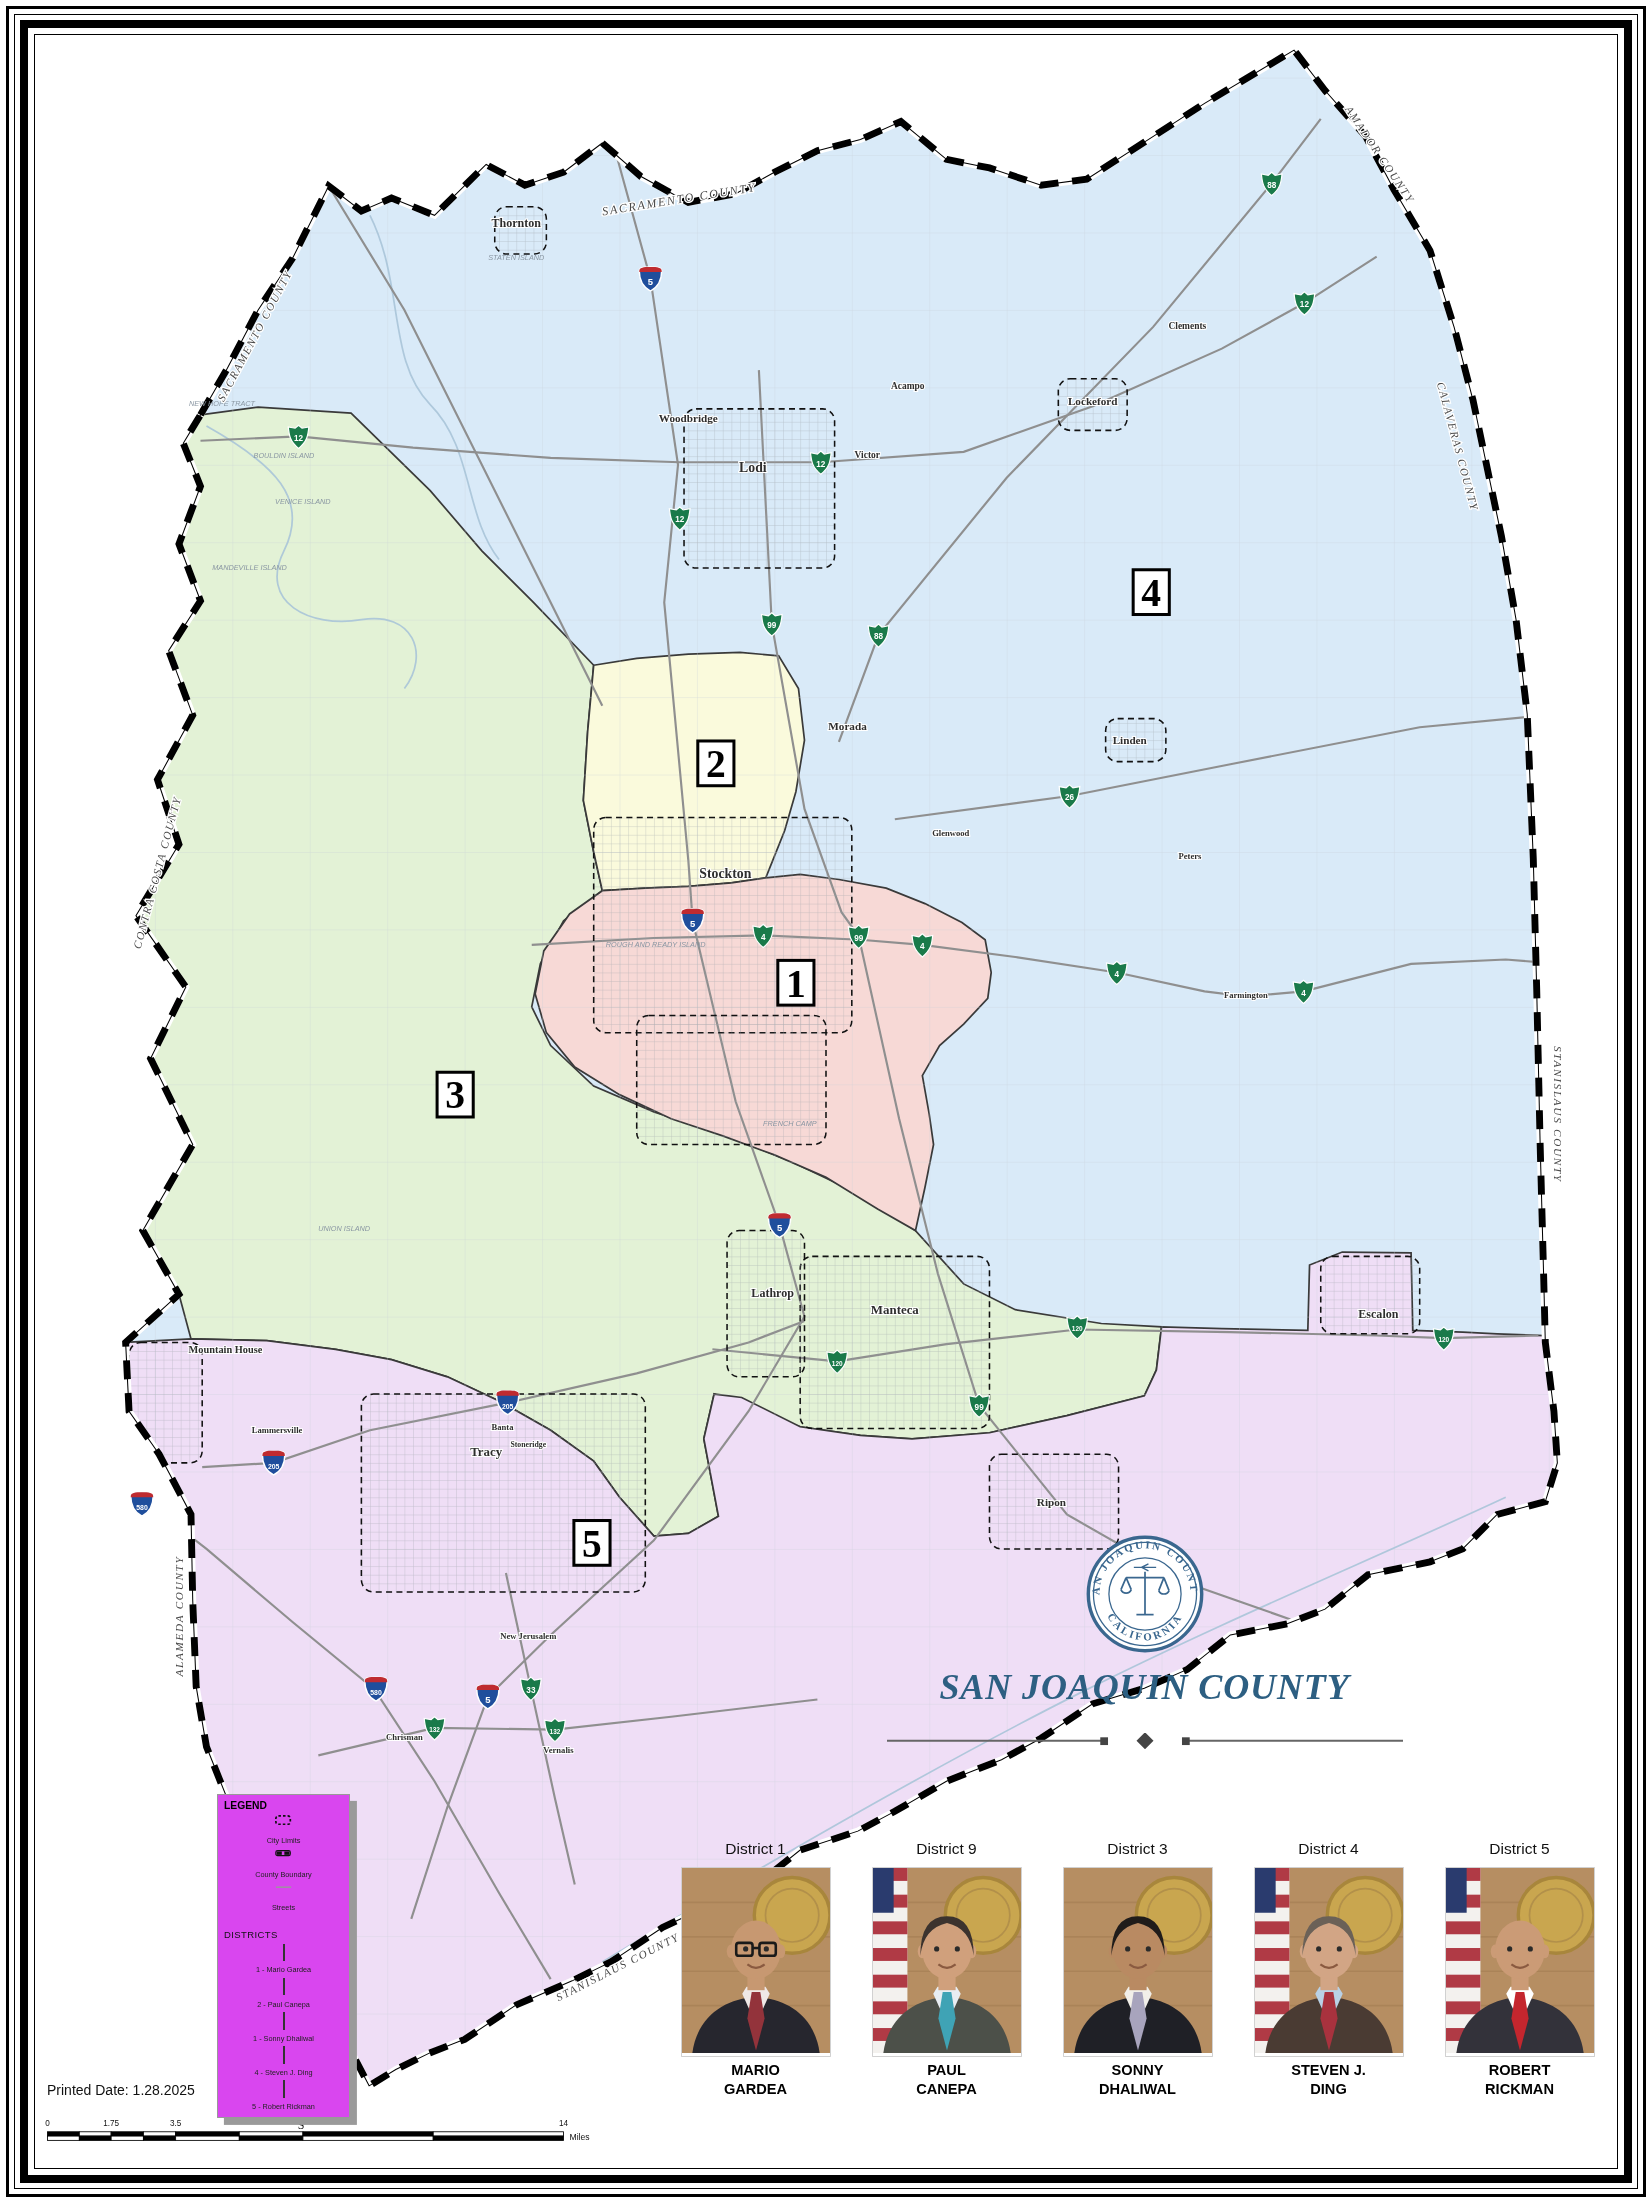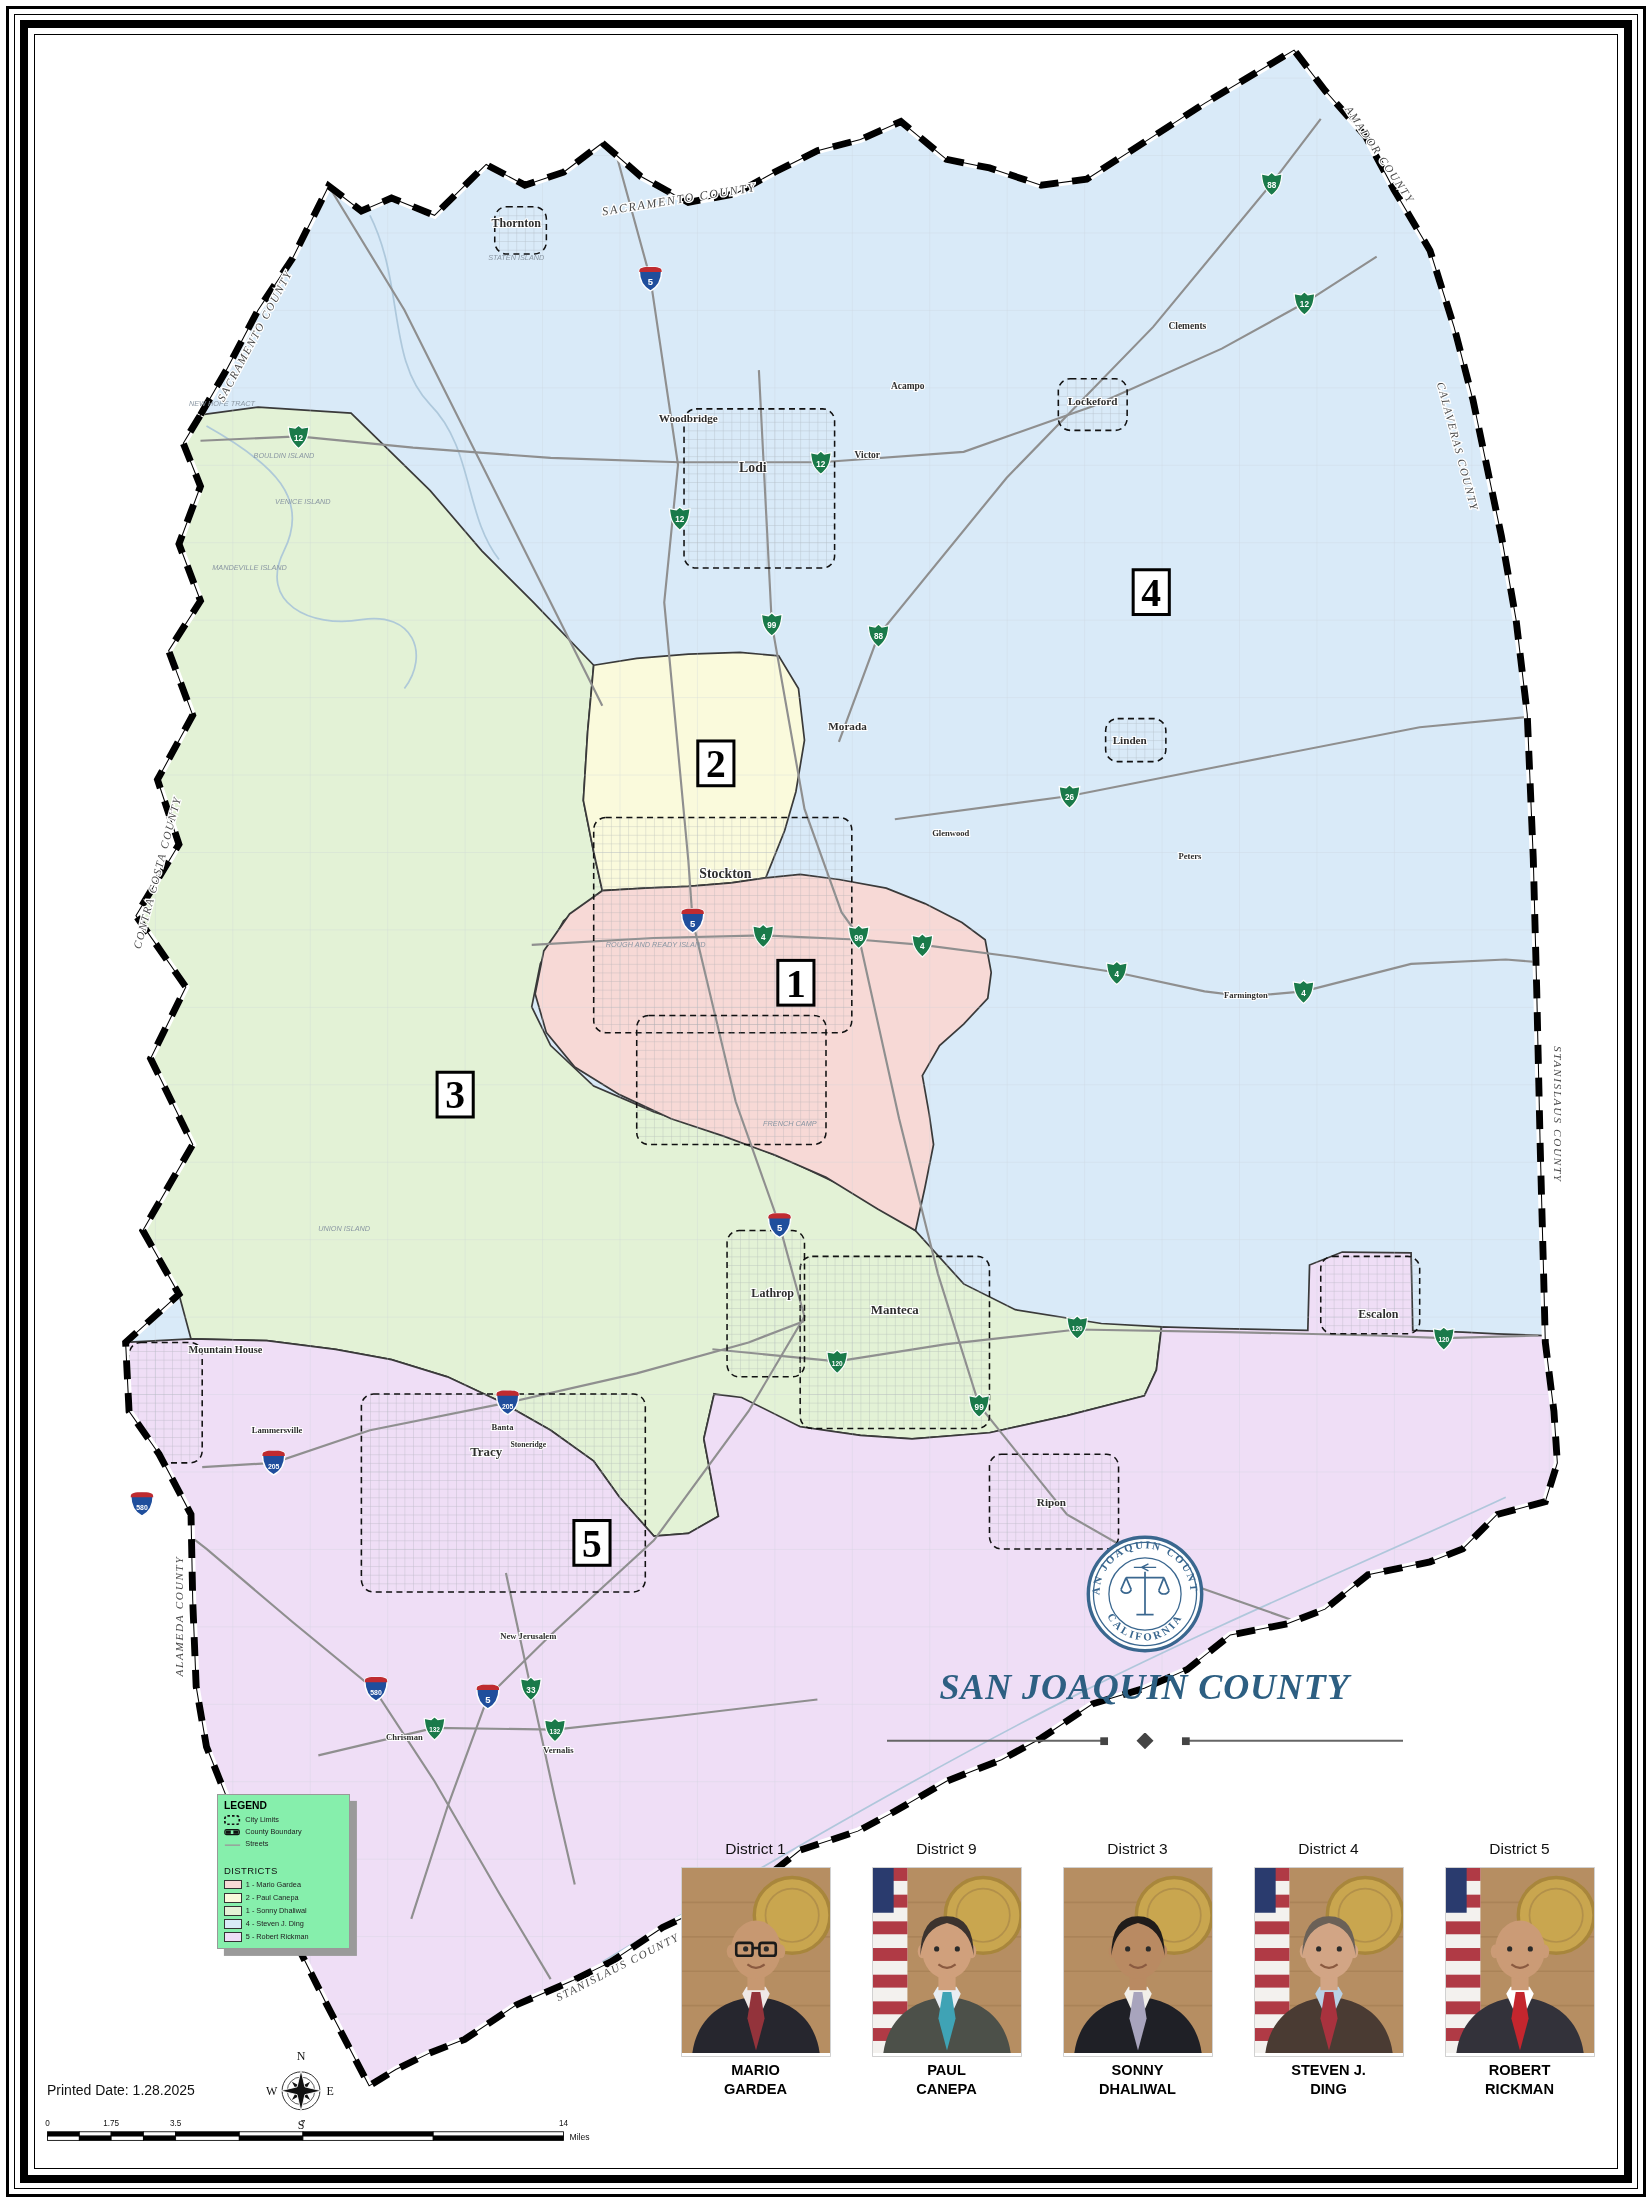--- a/index.html
+++ b/index.html
@@ -11,24 +11,24 @@
   .f3{inset:20px;border:8.6px solid #000;}
   .f4{inset:34px;border:1.7px solid #000;}
   #map-svg{position:absolute;left:0;top:0;}
   
   #title-block{position:absolute;left:878px;top:1533px;width:533px;text-align:center;}
   #title-block .t-line{font-family:"Liberation Serif",serif;font-weight:bold;font-style:italic;
         font-size:36px;line-height:40px;color:#2d5f82;letter-spacing:0.9px;margin:0;}
   #seal-wrap{margin:0 auto 12px auto;width:122px;height:122px;}
   #divider{margin-top:26px;}
   
-  #legend{position:absolute;left:217px;top:1794px;width:119px;background:#86efac;
+  #legend{position:absolute;left:217px;top:1794px;width:119px;background:#d946ef;
         border:0.9px solid #999;box-shadow:6.9px 6.9px 0 #9a9a9a;padding:5.2px 6px 6px 6px;z-index:5;}
   #legend .lg-title{font-weight:bold;font-size:10.3px;color:#000;}
-  .lg-item{display:flex;align-items:center;gap:4.3px;margin-top:3.4px;font-size:7.3px;color:#222;}
+  .lg-item{display:flex;align-items:center;gap:4.3px;margin-top:3.4px;font-size:7.3px;color:#222;flex-direction:column;}
   .lg-icon{flex:0 0 17px;height:8.6px;position:relative;}
   .lg-districts-title{font-size:9.5px;margin-top:17px;color:#111;letter-spacing:0.4px;}
   .lg-swatch{flex:0 0 15.5px;height:7.7px;border:1.4px solid #333;}
   
   #photo-row{position:absolute;left:660px;top:1840px;width:955px;display:flex;}
   .sup-cell{width:191px;text-align:center;}
   .sup-district{font-size:15.5px;color:#111;}
   .sup-photo{margin-top:10.3px;display:inline-block;box-shadow:0 0 0 0.9px #ccc;}
   .sup-name{margin-top:5px;font-weight:bold;font-size:14.6px;line-height:19px;color:#000;}
   #printed-date{position:absolute;left:47px;top:2082px;font-size:14px;color:#111;}

